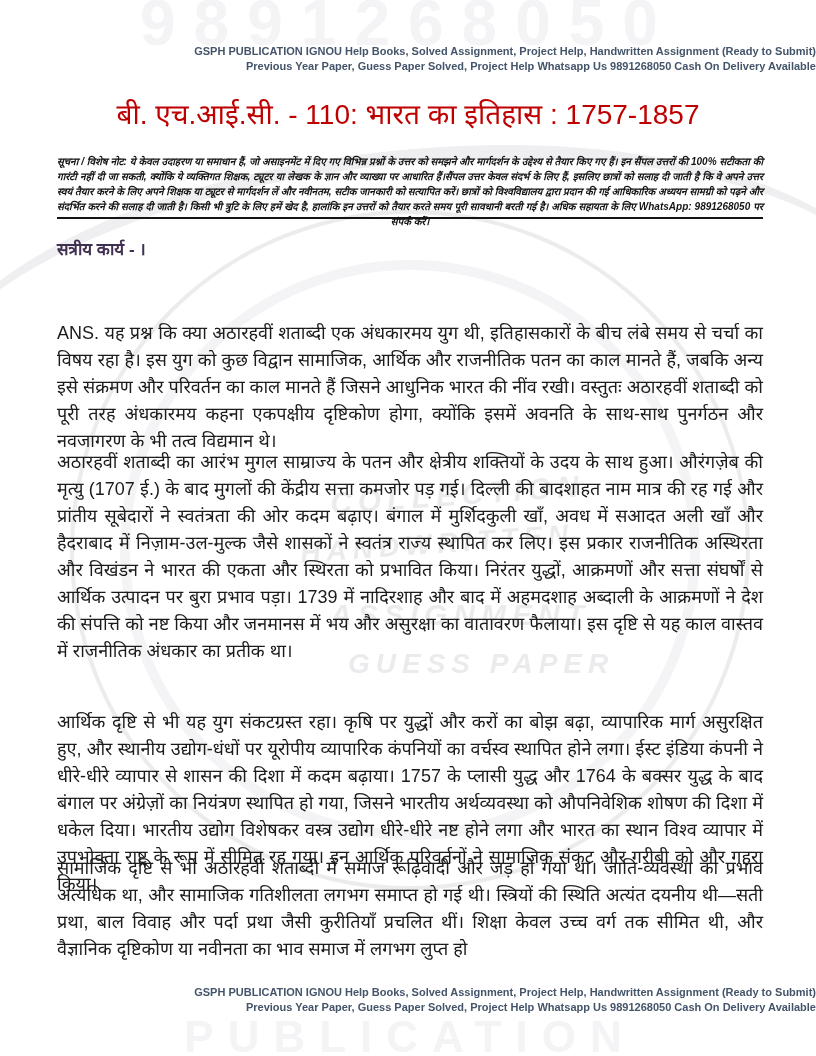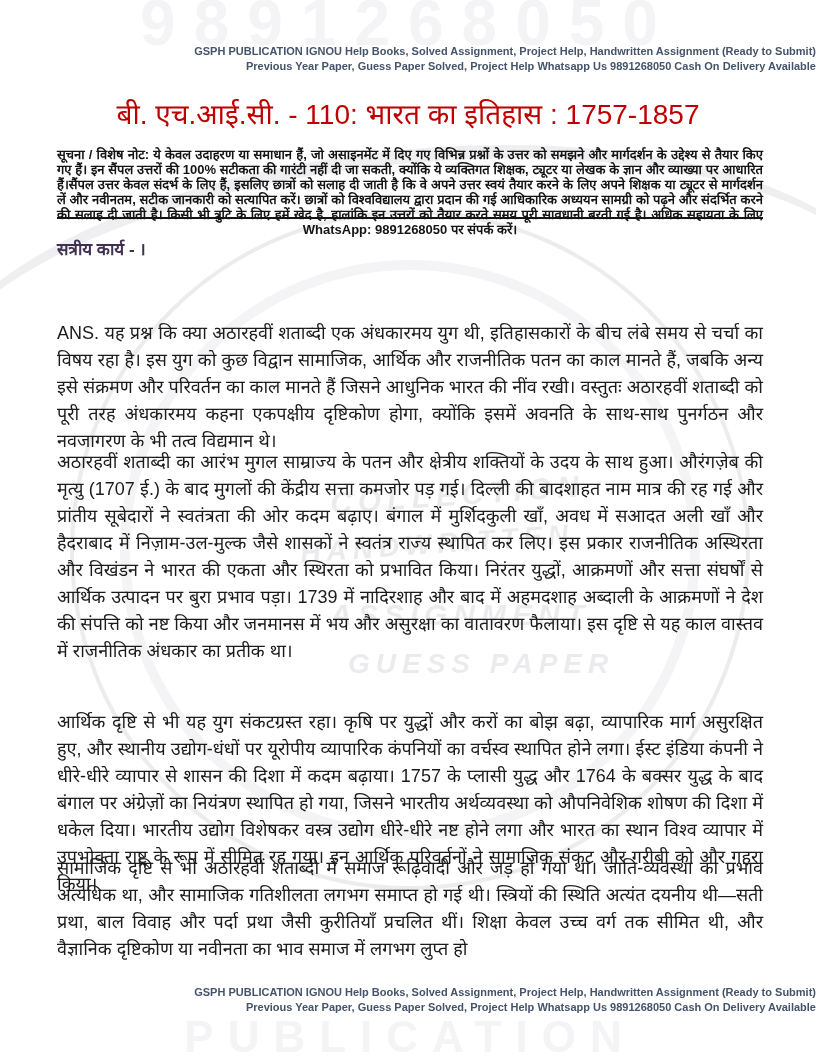--- a/index.html
+++ b/index.html
@@ -54,22 +54,22 @@
     position: absolute; left: 0; width: 816px; text-align: right;
     font-size: 11px; line-height: 15px; font-weight: bold; color: #44546A;
   }
   .hdr-top { top: 44px; }
   .hdr-bottom { top: 985px; }
   .doc-title {
     position: absolute; left: 0; top: 94px; width: 816px; text-align: center;
     font-size: 28px; font-weight: normal; color: #BE0000;
   }
   .disclaimer {
-    position: absolute; left: 57px; top: 147px; width: 706px;
-    font-size: 13px; line-height: 15px; font-weight: 600;
+    position: absolute; left: 57px; top: 154px; width: 706px;
+    font-size: 10px; line-height: 15px; font-style: italic; font-weight: 600;
     color: #141414; text-align: justify; text-align-last: center;
   }
   .rule {
     position: absolute; left: 57px; top: 217px; width: 706px;
     border-top: 2px solid #141414;
   }
   .section-heading {
     position: absolute; left: 57px; top: 229px; width: 706px;
     font-size: 17px; font-weight: bold; color: #403151; margin-top: 8px;
   }

